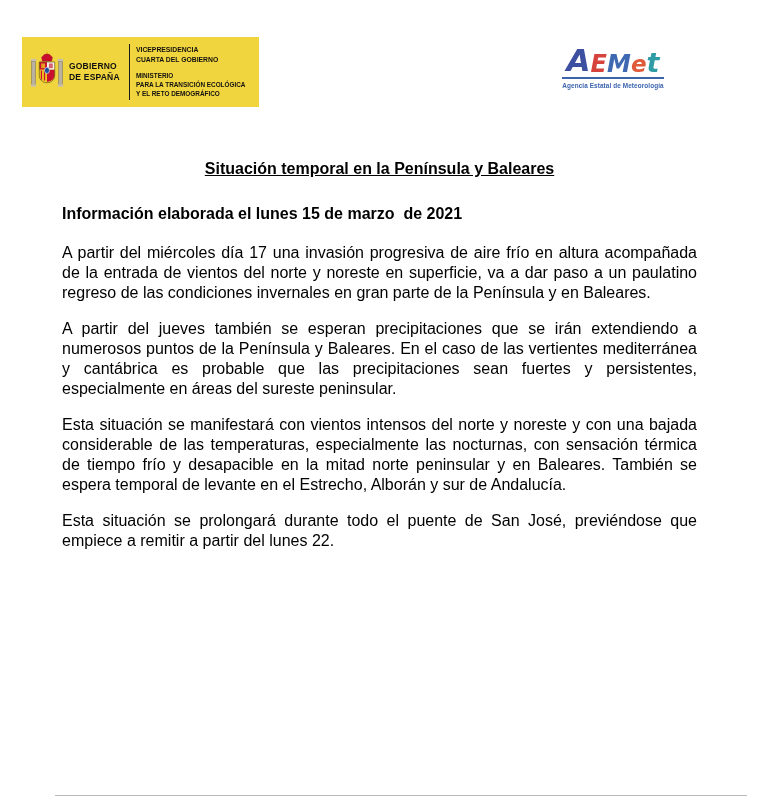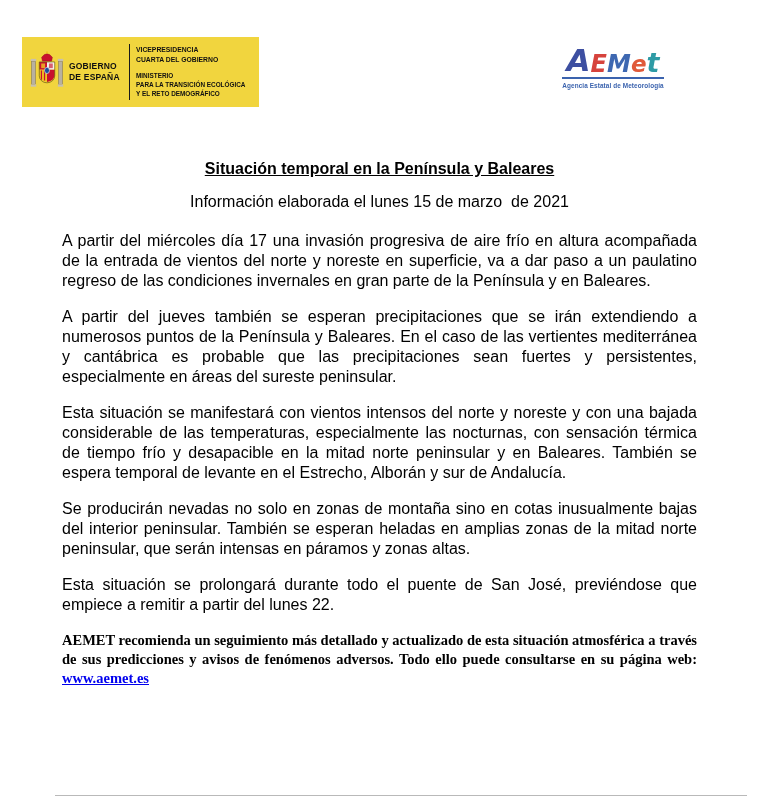--- a/index.html
+++ b/index.html
@@ -66,23 +66,23 @@
   
   .content { position: absolute; left: 62px; top: 160px; width: 635px; }
   .title {
     font-size: 16px;
     font-weight: bold;
     text-decoration: underline;
     text-align: center;
   }
   .subtitle {
     font-size: 16px;
-    font-weight: normal;
-    text-align: center;
-    margin-top: 15px;
+    font-weight: bold;
+    text-align: left;
+    margin-top: 27px;
     white-space: pre-wrap;
   }
   .body-text { margin-top: 20px; }
   .para {
     font-size: 16px;
     line-height: 1.25;
     text-align: justify;
     margin: 10px 0 16px 0;
   }
   .footer-note {
@@ -171,21 +171,19 @@
   </div>
 
   <div class="content">
     <div class="title">Situación temporal en la Península y Baleares</div>
     <div class="subtitle">Información elaborada el lunes 15 de marzo  de 2021</div>
 
     <div class="body-text">
       <p class="para">A partir del miércoles día 17 una invasión progresiva de aire frío en altura acompañada de la entrada de vientos del norte y noreste en superficie, va a dar paso a un paulatino regreso de las condiciones invernales en gran parte de la Península y en Baleares.</p>
       <p class="para">A partir del jueves también se esperan precipitaciones que se irán extendiendo a numerosos puntos de la Península y Baleares. En el caso de las vertientes mediterránea y cantábrica es probable que las precipitaciones sean fuertes y persistentes, especialmente en áreas del sureste peninsular.</p>
       <p class="para">Esta situación se manifestará con vientos intensos del norte y noreste y con una bajada considerable de las temperaturas, especialmente las nocturnas, con sensación térmica de tiempo frío y desapacible en la mitad norte peninsular y en Baleares. También se espera temporal de levante en el Estrecho, Alborán y sur de Andalucía.</p>
-      <p class="para">Se producirán nevadas no solo en zonas de montaña sino en cotas inusualmente bajas del interior peninsular. También se esperan heladas en amplias zonas de la mitad norte peninsular, que serán intensas en páramos y zonas altas.</p>
       <p class="para">Esta situación se prolongará durante todo el puente de San José, previéndose que empiece a remitir a partir del lunes 22.</p>
 
-      <p class="footer-note"><span>AEMET recomienda un seguimiento más detallado y actualizado de esta situación atmosférica a través de sus predicciones y avisos de fenómenos adversos. Todo ello puede consultarse en su página web:  </span><a class="aemet-link" href="#">www.aemet.es</a></p>
     </div>
   </div>
 
   <div class="bottom-rule"></div>
 </div>
 
 </body></html>

